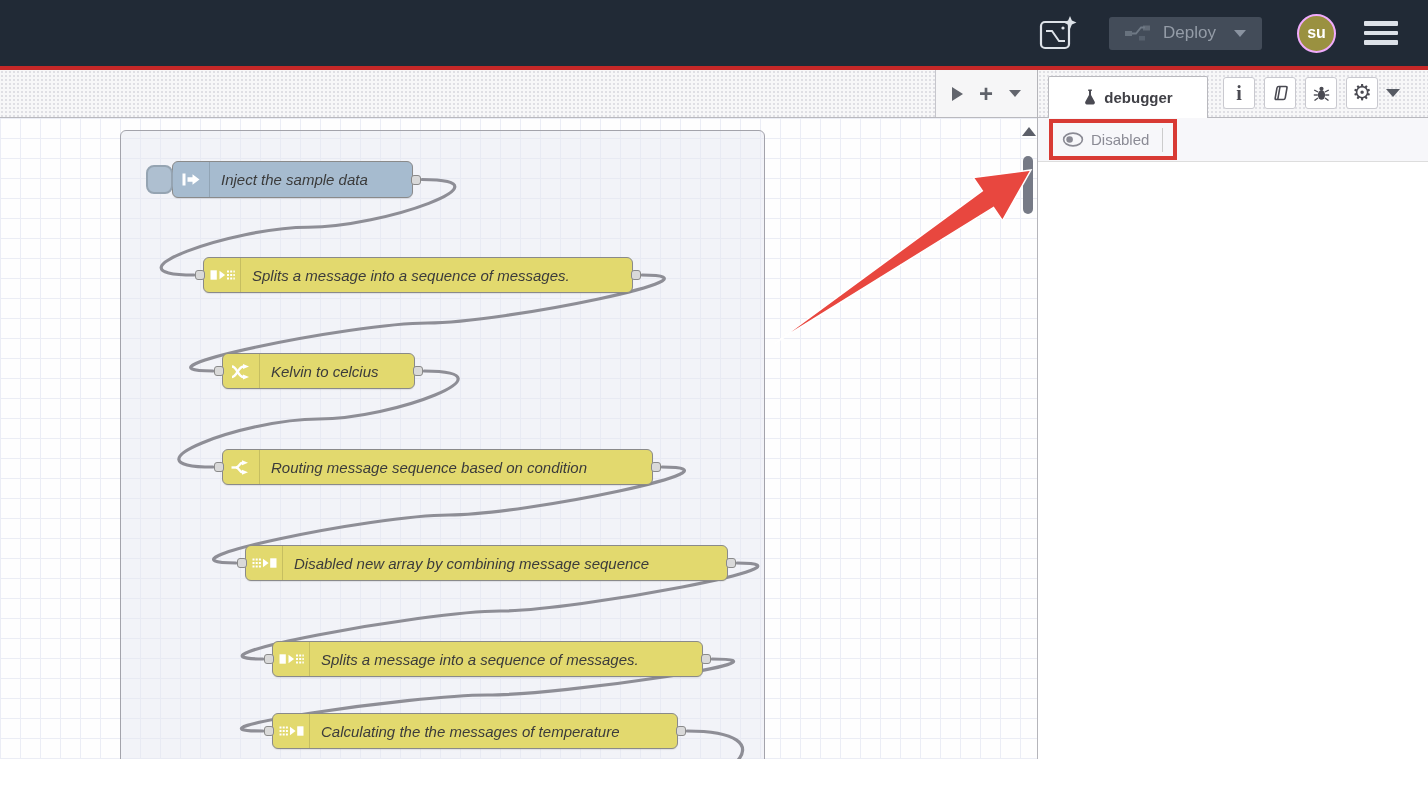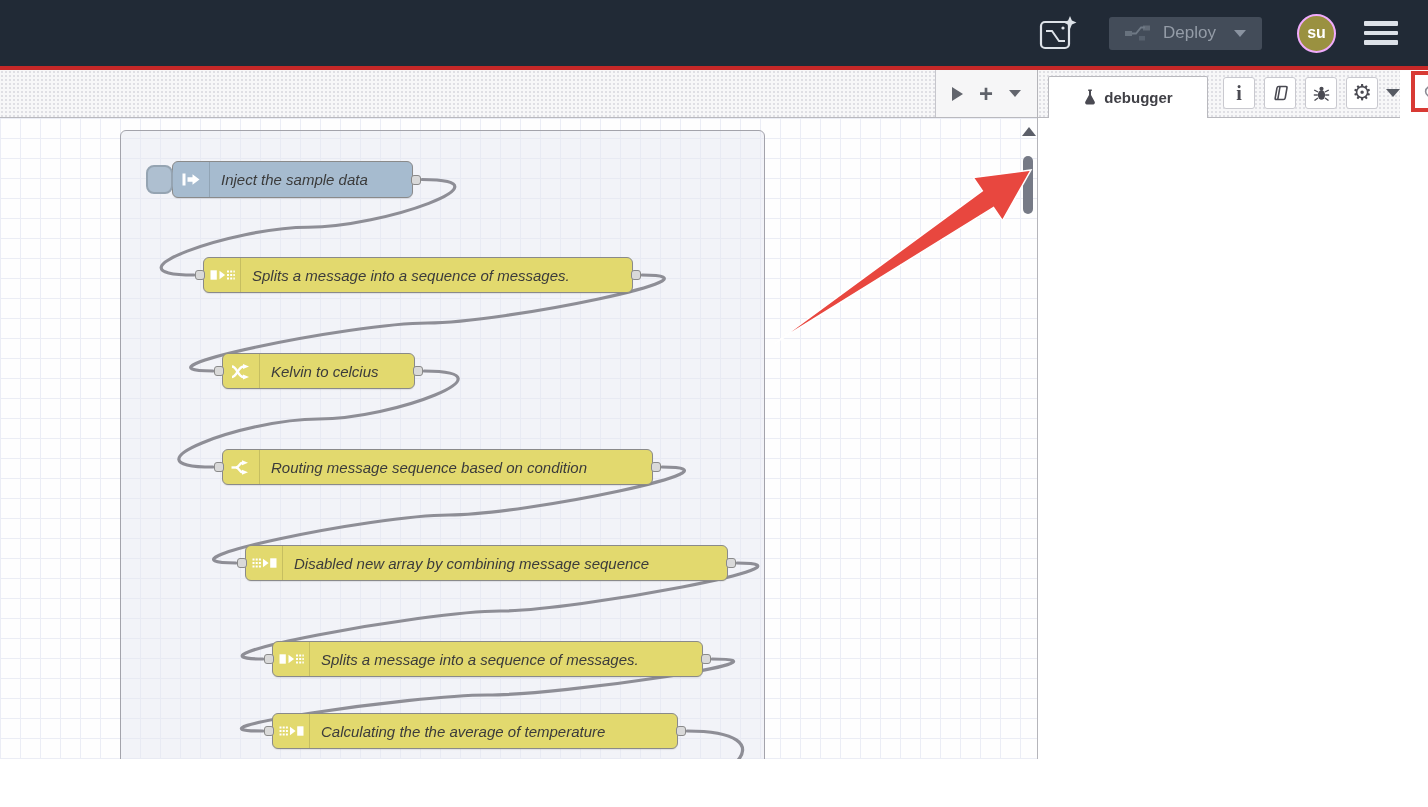--- a/index.html
+++ b/index.html
@@ -47,34 +47,34 @@
   
   .vscroll { position:absolute; top:48px; right:0; bottom:19px; width:17px; }
   .vscroll .arrow-up { position:absolute; top:9px; left:2px; width:0; height:0; border-left:7px solid transparent; border-right:7px solid transparent; border-bottom:9px solid #5c5f69; cursor:pointer; }
   .vscroll .arrow-down { position:absolute; bottom:12px; left:2px; width:0; height:0; border-left:7px solid transparent; border-right:7px solid transparent; border-top:9px solid #5c5f69; cursor:pointer; }
   .vscroll .thumb { position:absolute; top:38px; left:3px; width:10px; height:58px; background:#767a86; border-radius:5px; cursor:pointer; }
   .hscroll { position:absolute; left:0; right:0; bottom:0; height:19px; background-color:#f5f5f7; background-image:radial-gradient(circle,#e3e3e8 1px,transparent 1px); background-size:4px 4px; }
   .hscroll .thumb { position:absolute; left:118px; top:3px; width:165px; height:13px; background:#7f8290; border-radius:7px; cursor:pointer; }
   .hscroll .arrow-right { position:absolute; right:32px; top:4px; width:0; height:0; border-top:6px solid transparent; border-bottom:6px solid transparent; border-left:8px solid #4c4f58; cursor:pointer; }
 
   
-  .sidebar { width:391px; border-left:1px solid #b5b5ba; display:flex; background:#fff; }
+  .sidebar { width:391px; border-left:1px solid #b5b5ba; display:flex; flex-direction:column; background:#fff; }
   .sidebar-tabs { height:48px; border-bottom:1px solid #b9b9be; position:relative; display:flex; align-items:flex-end; }
   .sb-tab { position:relative; z-index:2; margin-left:10px; margin-bottom:-1px; width:160px; height:42px; background:#fff; border:1px solid #b9b9be; border-bottom:none; border-radius:2px 2px 0 0; display:flex; align-items:center; justify-content:center; gap:7px; cursor:pointer; }
   .sb-tab-label { font-weight:bold; font-size:15px; color:#404046; }
   .sb-btns { display:flex; align-items:center; gap:9px; margin-left:15px; margin-bottom:8px; }
   .sb-btn { width:32px; height:32px; background:#fff; border:1px solid #c9c9cf; border-radius:3px; display:flex; align-items:center; justify-content:center; cursor:pointer; color:#4a4a52; }
   .sb-chevron { margin-left:8px; margin-bottom:20px; width:0; height:0; border-left:7px solid transparent; border-right:7px solid transparent; border-top:8px solid #555962; cursor:pointer; }
   .info-glyph { font-family:"Liberation Serif", serif; font-weight:bold; font-size:20px; line-height:1; }
   .gear-glyph { font-size:22px; line-height:1; }
 
   .sidebar-toolbar { position:relative; height:44px; background:#f7f7fa; border-bottom:1px solid #ddd; }
   .annotation-box { position:absolute; left:11px; top:1px; width:128px; height:41px; border:4px solid #d83a34; display:flex; align-items:center; padding-left:9px; }
   .disabled-btn { display:flex; align-items:center; gap:7px; background:transparent; border:none; cursor:pointer; }
-  .disabled-label { font-size:15px; color:#8b8b95; font-family:Liberation Serif, serif; }
+  .disabled-label { font-size:15px; color:#8b8b95; font-family:Liberation Sans, sans-serif; }
   .toolbar-sep { width:1px; height:24px; background:#ccc; margin-left:13px; }
   .sidebar-content { flex:1; background:#fff; }
 </style>
 </head>
 <body>
 
 <div class="app">
 
   <div class="header">
     <div class="hdr-ai-btn">
@@ -249,21 +249,21 @@
                   <rect x="3.7" y="6" width="2" height="2"></rect>
                   <rect x="6.9" y="6" width="2" height="2"></rect>
                   <rect x="0.5" y="9.5" width="2" height="2"></rect>
                   <rect x="3.7" y="9.5" width="2" height="2"></rect>
                   <rect x="6.9" y="9.5" width="2" height="2"></rect>
                 </g>
                 <path d="M11 2.8 l5.6 4.2 -5.6 4.2 z" fill="#fff"></path>
                 <rect x="18.2" y="2.3" width="6.3" height="9.4" fill="#fff"></rect>
               </svg>
             </span>
-            <span class="node-label">Calculating the the average of temperature</span>
+            <span class="node-label">Calculating the the messages of temperature</span>
             <span class="port" style="left: -9px; top: 12px;"></span>
             <span class="port" style="right: -9px; top: 12px;"></span>
           </div>
           <svg class="layer" id="annotation-layer" style="z-index:30">
             <polygon points="775,225 993.5146584629781,89.40119209133347 1002.4733379116465,102.65796630439179 1031,52 973.3576297034745,59.573450111952255 982.3163091521428,72.83022432501058" fill="#e8473f" stroke="#ffffff" stroke-width="1.5"></polygon>
           </svg>
       </div>
 
       <div class="vscroll">
         <span class="arrow-up"></span>

